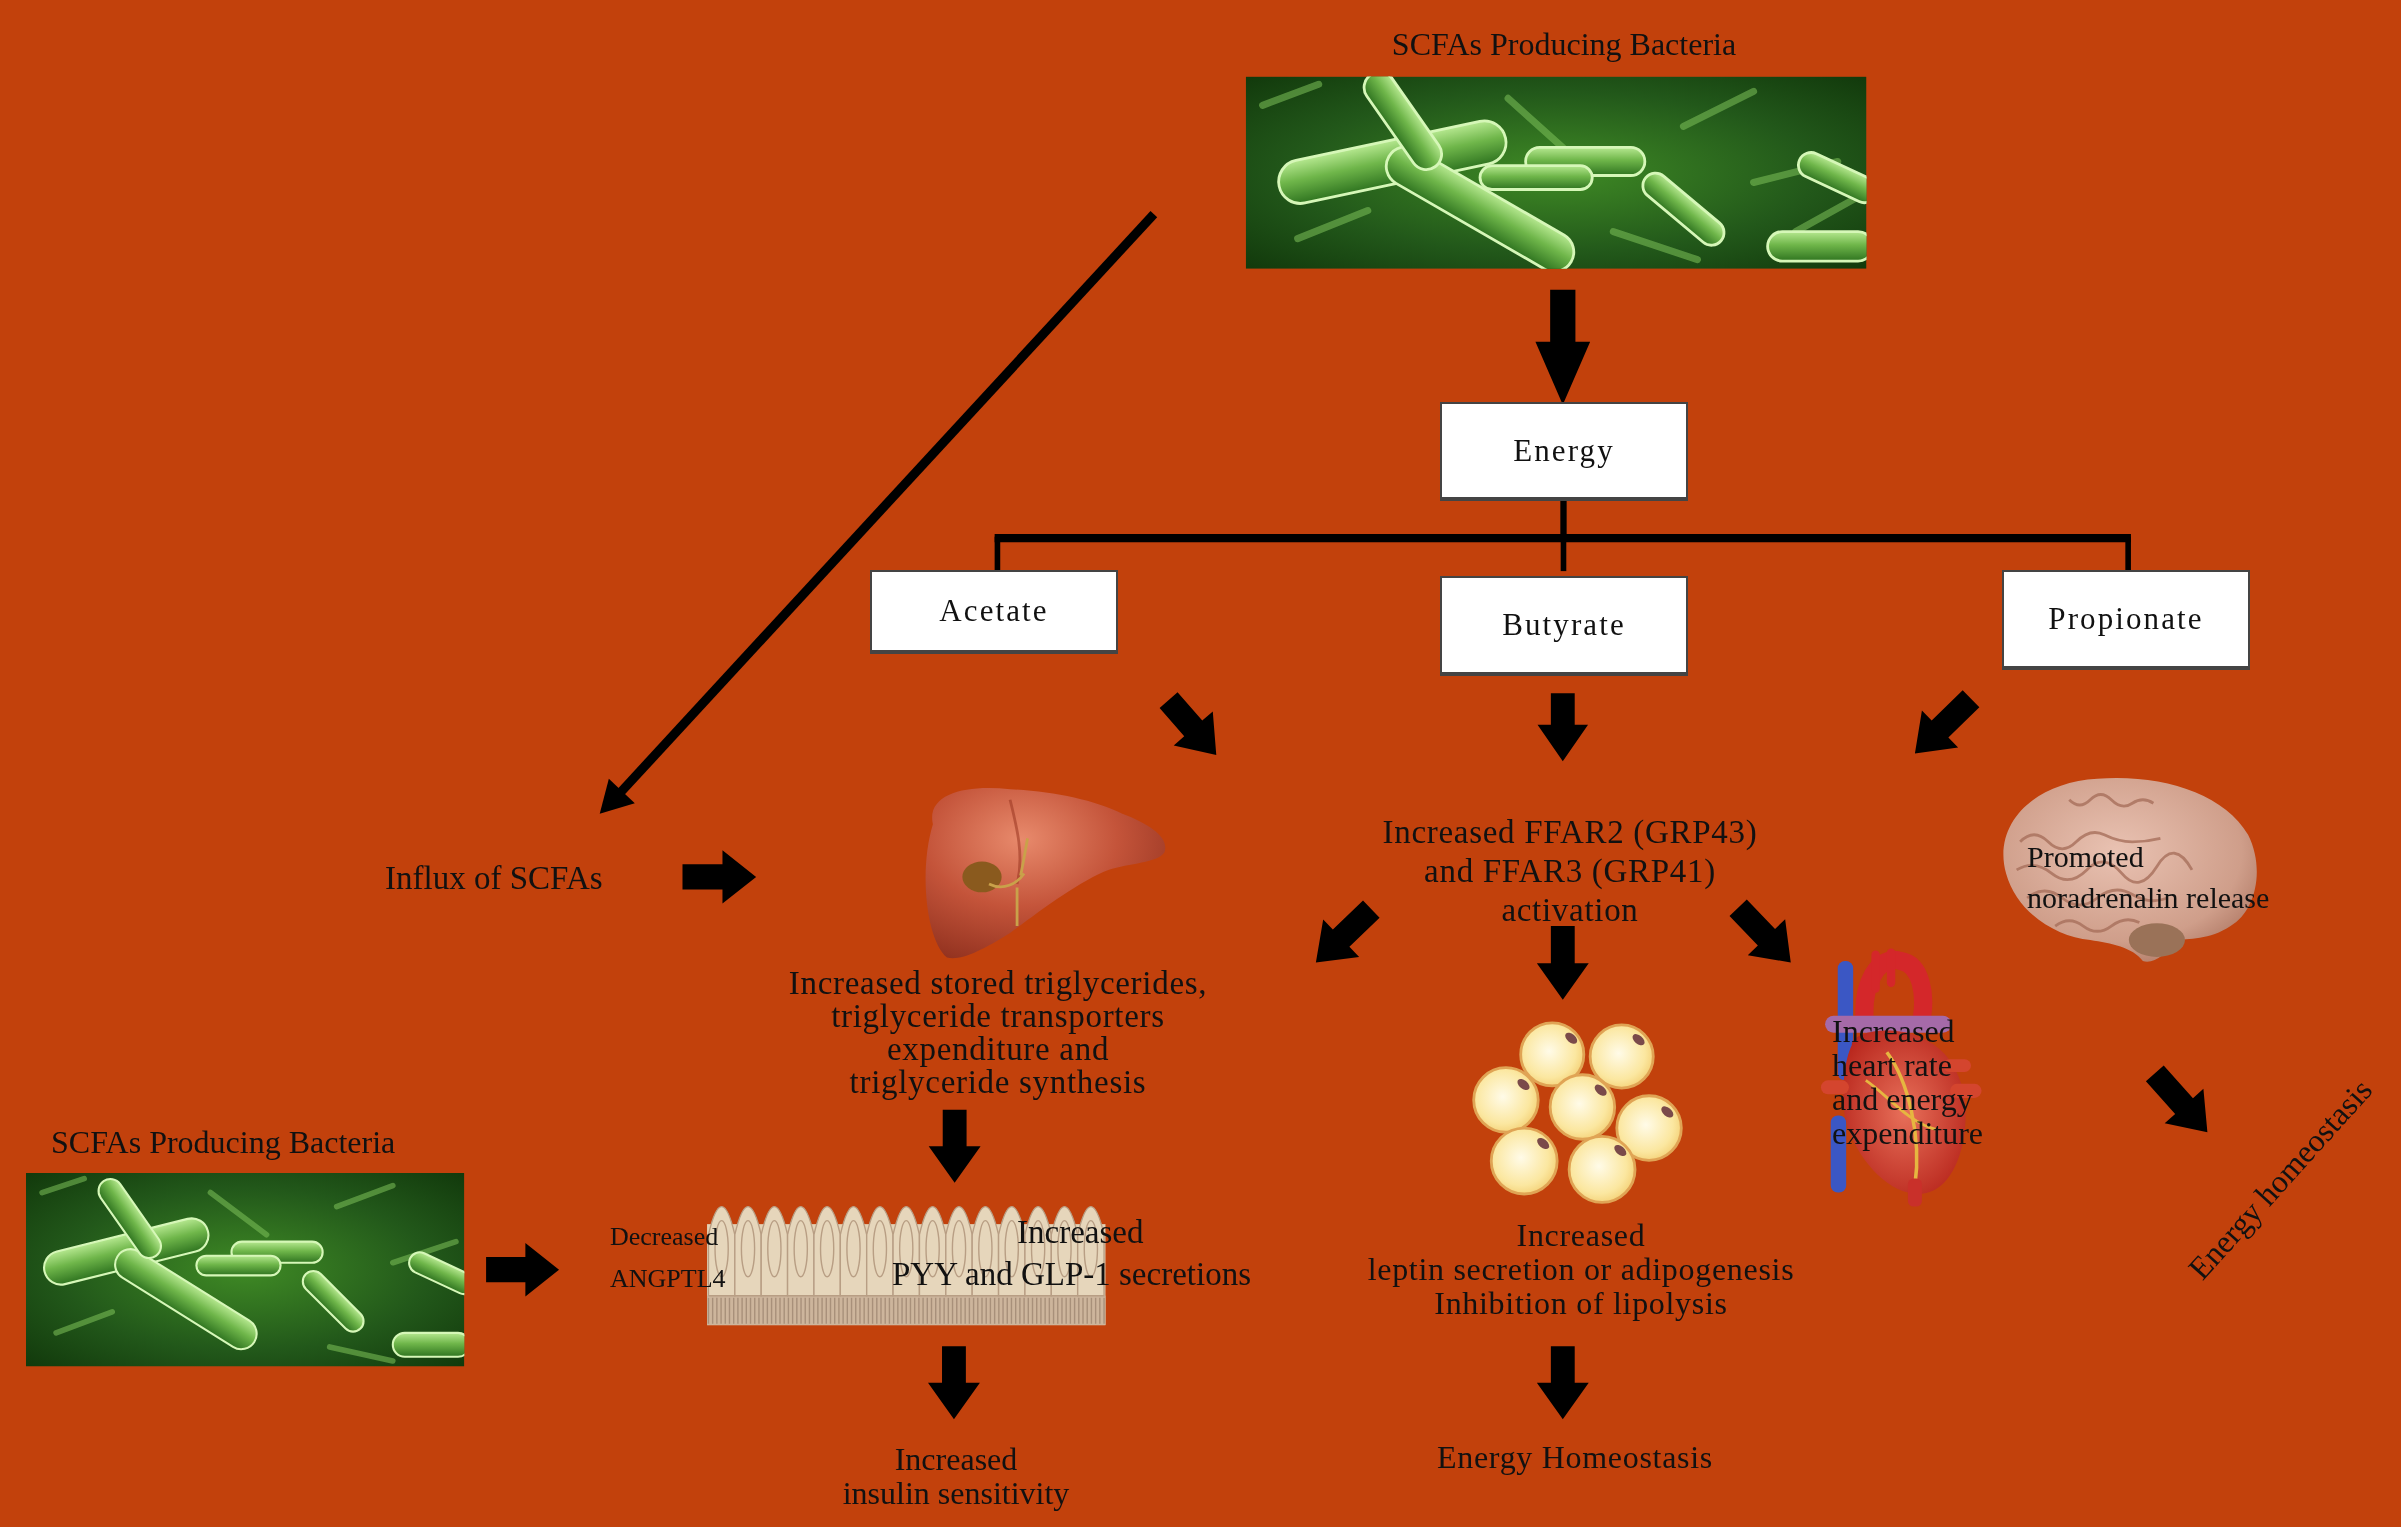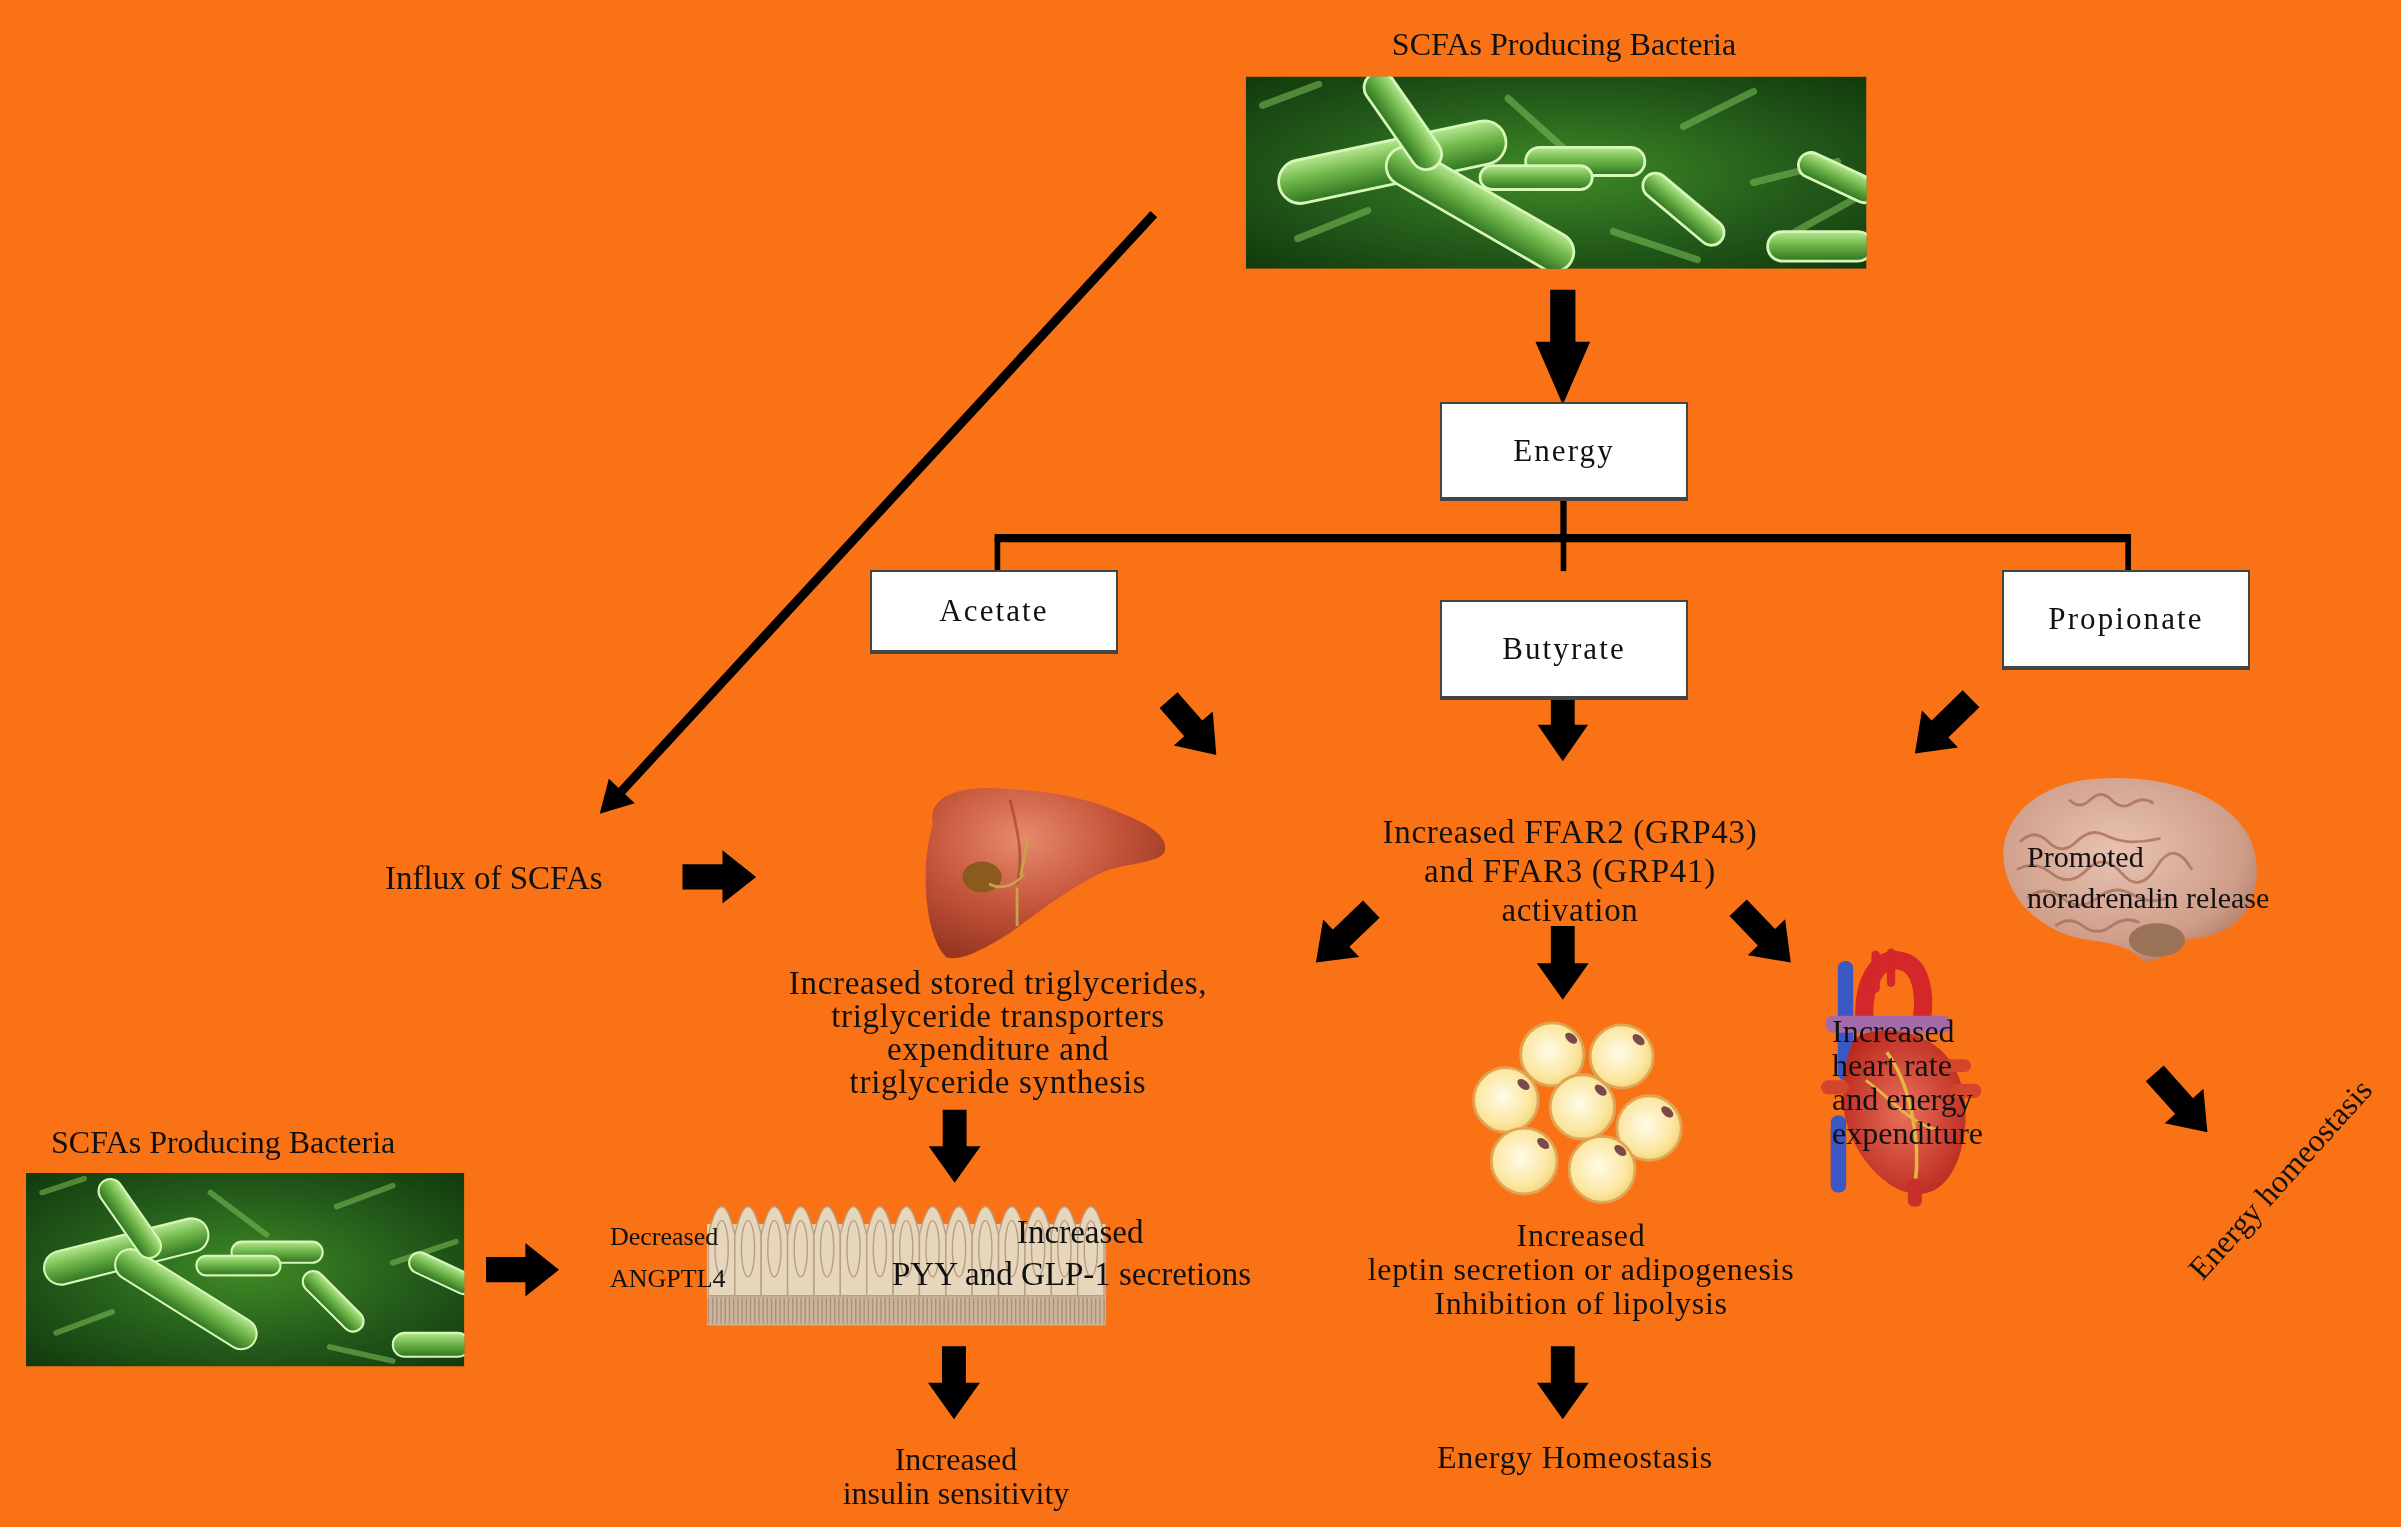--- a/index.html
+++ b/index.html
@@ -1,18 +1,18 @@
 <!DOCTYPE html>
 <html style="font-size:11.2px"><head>
 <meta charset="utf-8">
 <style>
   html, body { margin: 0; padding: 0; background: #fdfdfd; }
   #canvas {
     position: relative; width: 2401px; height: 1528px; overflow: hidden;
-    background: #f97316;
+    background: #c2410c;
     font-family: "Liberation Serif", "DejaVu Serif", serif; color: #111;
   }
   svg.layer { position: absolute; left: 0; top: 0; }
   .txt {
     position: absolute; white-space: nowrap; line-height: 1;
     font-family: "Liberation Serif", "DejaVu Serif", serif; color: #111;
   }
   .center { transform: translateX(-50%); text-align: center; }
   .box {
     position: absolute; box-sizing: border-box; background: #fff;
@@ -337,21 +337,21 @@
 
   <div class="txt center" style="left:1564px; top:28px; font-size:32px;">SCFAs Producing Bacteria</div>
 
   <div class="box" style="left:1440px; top:402px; width:248px; height:99px;">
     <span>Energy</span>
   </div>
 
   <div class="box" style="left:870px; top:570px; width:248px; height:84px;">
     <span>Acetate</span>
   </div>
-  <div class="box" style="left:1440px; top:600px; width:248px; height:100px;">
+  <div class="box" style="left:1440px; top:576px; width:248px; height:100px;">
     <span>Butyrate</span>
   </div>
   <div class="box" style="left:2002px; top:570px; width:248px; height:100px;">
     <span>Propionate</span>
   </div>
 
   <div class="block" style="left:1570px; top:813px; transform:translateX(-50%); line-height:39px; font-size:33px; letter-spacing:0.7px;">
     <div>Increased FFAR2 (GRP43)</div>
     <div>and FFAR3 (GRP41)</div>
     <div>activation</div>

